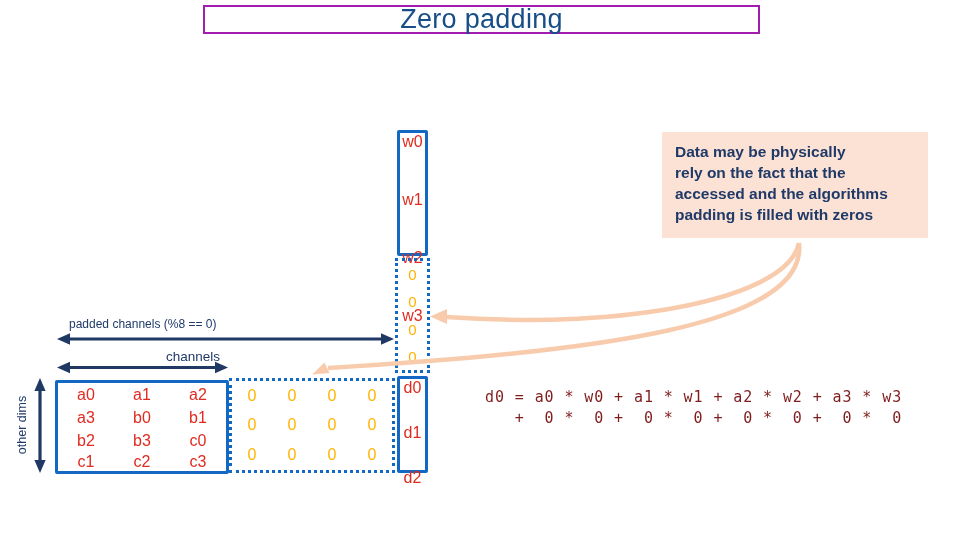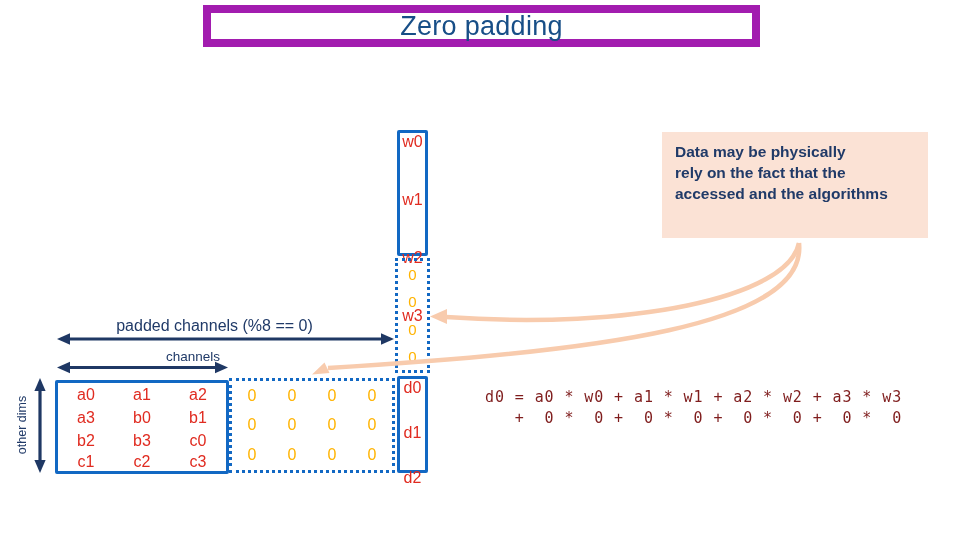--- a/index.html
+++ b/index.html
@@ -1,21 +1,21 @@
 <!DOCTYPE html>
 <html><head>
 <meta charset="utf-8">
 <style>
   html,body{margin:0;padding:0;background:#fff;}
   body{width:960px;height:540px;position:relative;overflow:hidden;
        font-family:"Liberation Sans",sans-serif;}
   .abs{position:absolute;box-sizing:border-box;}
 
   
-  .title-box{left:203px;top:5px;width:557px;height:42px;border:8px solid #a21caf;
+  .title-box{left:203px;top:5px;width:557px;height:29px;border:2px solid #a21caf;
              display:flex;align-items:center;justify-content:center;background:#fff;}
   .title-text{font-size:27px;color:#174e87;letter-spacing:.3px;}
 
   
   .callout{left:662px;top:132px;width:266px;height:106px;background:#fbe2d5;
            color:#203a68;font-size:15.5px;line-height:21px;padding:9px 8px 0 13px;font-weight:bold;}
 
   
   .bluebox{border:3px solid #1268c3;border-radius:2px;background:#fff;}
   .dotbox{border:3px dotted #1268c3;}
@@ -27,21 +27,21 @@
   .gold{color:#ffb300;font-size:15px;}
 
   .matrix{left:55px;top:380px;width:174px;height:94px;display:grid;
           grid-template-columns:repeat(3,1fr);grid-template-rows:repeat(3,1fr);}
   .hpad{left:229px;top:378px;width:166px;height:95px;display:grid;
         grid-template-columns:repeat(4,1fr);grid-template-rows:repeat(3,1fr);}
   .gcell{display:flex;align-items:center;justify-content:center;font-size:16px;}
 
   
   .navy{color:#203a68;}
-  .lbl-padded{left:46px;top:317px;width:337px;text-align:center;font-size:16px;}
+  .lbl-padded{left:69px;top:317px;width:337px;text-align:left;font-size:12px;}
   .lbl-channels{left:49px;top:349px;width:171px;text-align:right;font-size:13.5px;}
   .lbl-other{left:22px;top:425px;width:110px;text-align:center;font-size:12.5px;
              transform:translate(-50%,-50%) rotate(-90deg);}
 
   
   .equation{left:485px;top:387px;color:#7f1d1d;
             font-family:"DejaVu Sans Mono",monospace;font-size:15px;
             line-height:20.5px;letter-spacing:.9px;}
   .equation div{white-space:pre;}
 
@@ -51,20 +51,21 @@
 <body>
 
 <div class="abs title-box">
   <span class="title-text">Zero padding</span>
 </div>
 
 <div class="abs callout">
   <div>Data may be physically</div>
   <div>rely on the fact that the</div>
   <div>accessed and the algorithms</div>
+  <div>padding is filled with zeros</div>
 </div>
 
 <div class="abs bluebox w-col">
   <div class="cell red">w0</div>
   <div class="cell red">w1</div>
   <div class="cell red">w2</div>
   <div class="cell red">w3</div>
 </div>
 
 <div class="abs dotbox vpad-col">

